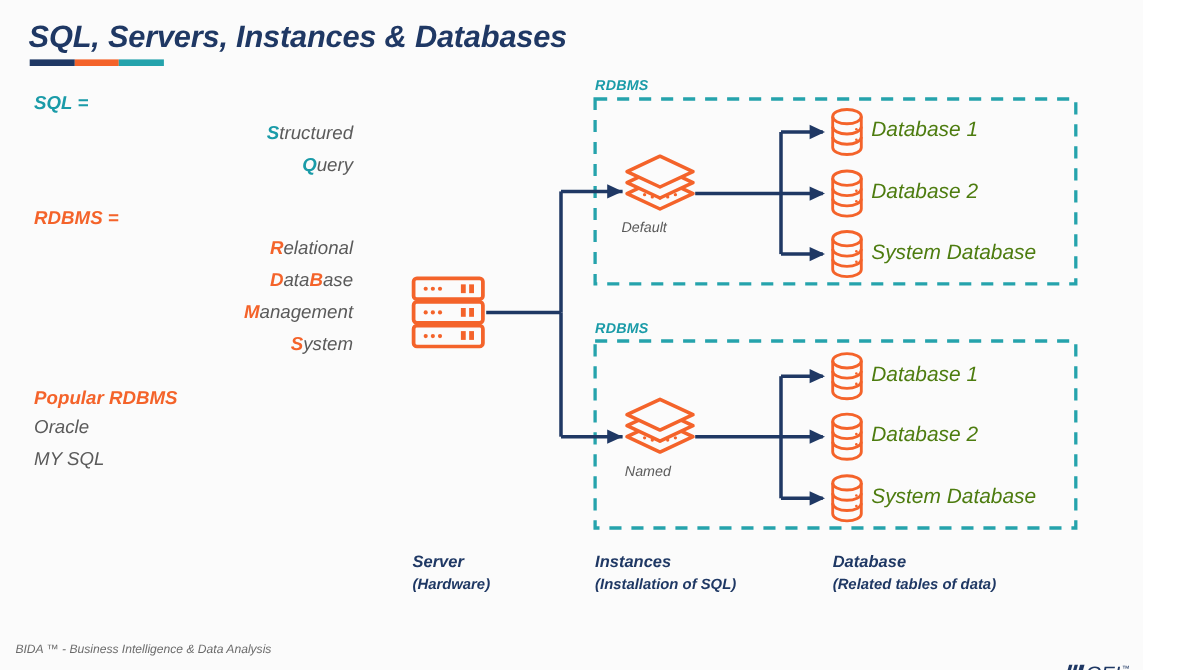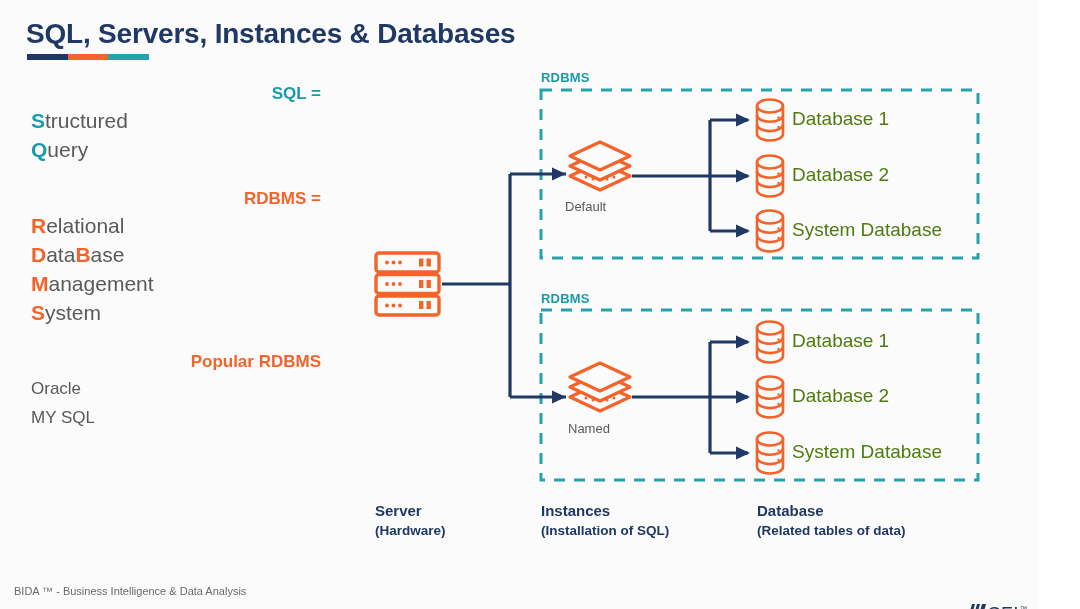--- a/index.html
+++ b/index.html
@@ -7,20 +7,21 @@
     padding: 0;
     background: #ffffff;
   }
   #slide {
     position: relative;
     width: 1039px;
     height: 609px;
     background: #fbfbfb;
     overflow: hidden;
     font-family: "Liberation Sans", sans-serif;
+    font-style: italic;
   }
 
   
   #title {
     position: absolute;
     left: 26px;
     top: 18px;
     font-size: 28px;
     font-weight: bold;
     color: #1f3864;
@@ -46,29 +47,29 @@
     left: 31px;
     top: 81px;
     width: 290px;
   }
   .acr-block { margin-bottom: 22px; }
   .acr-head {
     font-size: 17px;
     font-weight: bold;
     line-height: 25px;
     white-space: nowrap;
-    text-align: right;
   }
   .acr-head.teal   { color: #1a9ba8; }
   .acr-head.orange { color: #f4632a; }
   .acr-line {
-    font-size: 21px;
+    font-size: 17px;
     line-height: 29px;
     color: #5a5a5a;
     white-space: nowrap;
+    text-align: right;
   }
   .acr-line b { font-weight: bold; }
   .acr-line b.teal   { color: #1a9ba8; }
   .acr-line b.orange { color: #f4632a; }
   .plain-line {
     font-size: 17px;
     line-height: 29px;
     color: #5a5a5a;
     white-space: nowrap;
   }

